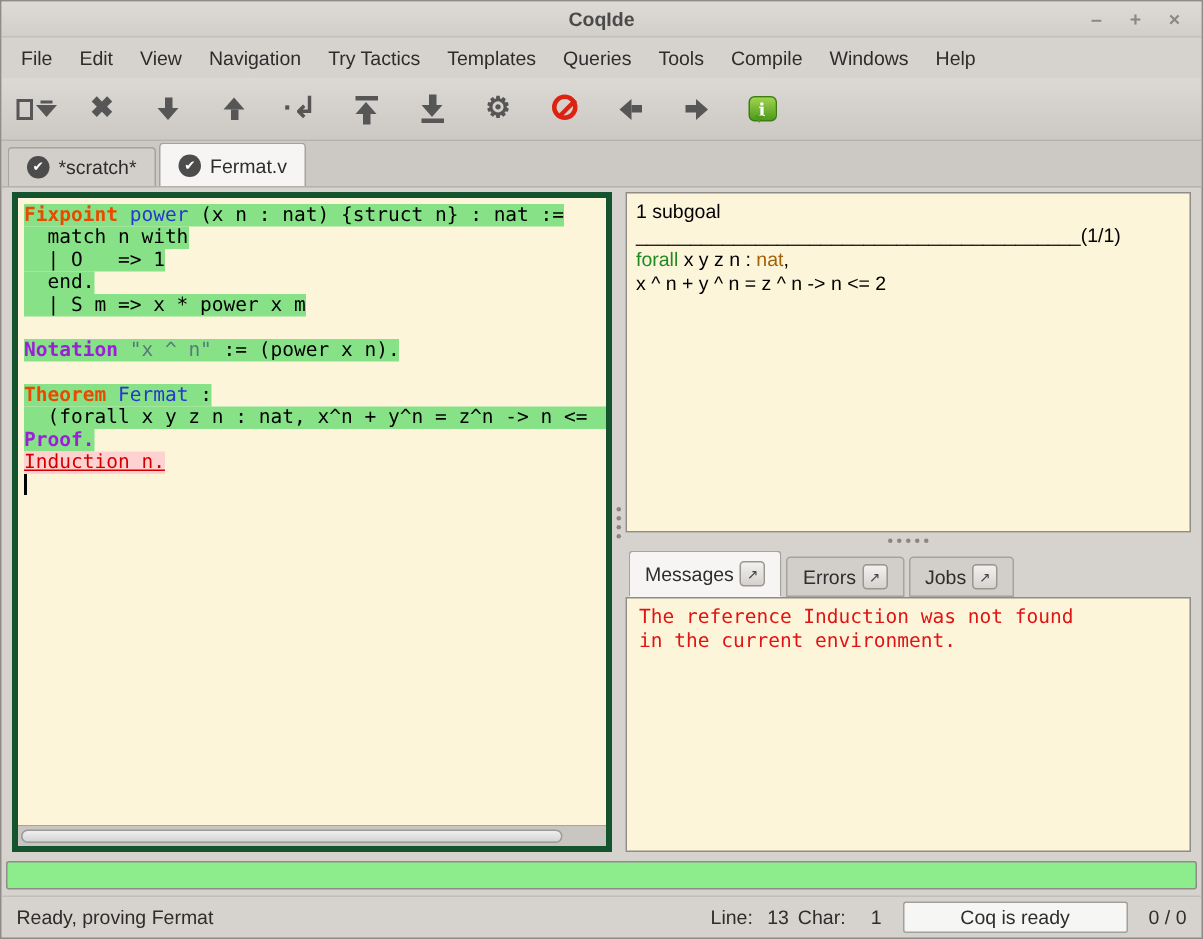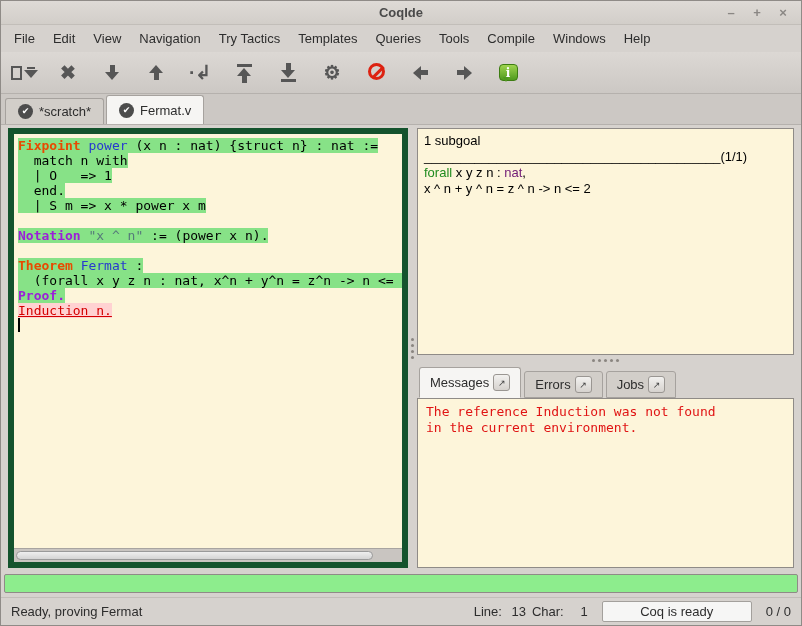--- a/index.html
+++ b/index.html
@@ -43,38 +43,38 @@
   
   .tabbar{height:31px;display:flex;align-items:flex-end;padding:2px 4px 0 4px;background:#ccc8c4;
           border-bottom:1px solid #b5b1ad;gap:2px;flex:0 0 auto;}
   .tab{display:flex;align-items:center;gap:6px;padding:4px 12px;font-size:13px;color:#2d2d2d;
        background:#d2cec9;border:1px solid #a6a29e;border-bottom:none;border-radius:3px 3px 0 0;height:26px;}
   .tab.active{background:#f6f5f3;height:29px;}
   .tab-check{width:15px;height:15px;border-radius:50%;background:#4c4c4c;color:#fff;font-size:9px;
              text-align:center;line-height:15px;flex:0 0 auto;}
   
   .main{flex:1 1 auto;display:flex;padding:3px 7px 4px 7px;min-height:0;}
-  .left-pane{width:400px;flex:0 0 auto;border:6px solid #14532d;background:#d6d2ce;
+  .left-pane{width:400px;flex:0 0 auto;border:4px solid #14532d;background:#d6d2ce;
              display:flex;flex-direction:column;min-height:0;}
   .editor{flex:1 1 auto;background:#fdf5da;overflow:hidden;padding:4px 0 0 0;
           font-family:"DejaVu Sans Mono",monospace;font-size:13px;line-height:15px;border-bottom:1px solid #a8a4a0;}
   .code-line{height:15px;white-space:pre;display:flex;padding-left:4px;}
   .hl{display:inline-block;white-space:pre;}
   .hl-green{background:#87e287;}
   .hl-pink{background:#ffd2d2;}
   .fw{flex:1 1 auto;}
   .caret{width:2px;height:14px;background:#000;display:inline-block;margin-top:0;}
   .seg-p{color:#000;}
   .seg-k1{color:#e84a00;font-weight:bold;}
   .seg-k2{color:#9c1fd8;font-weight:bold;}
   .seg-id{color:#2738cf;}
   .seg-str{color:#567a7a;}
   .seg-err{color:#d40000;text-decoration:underline;}
   .seg-g{color:#1f8b1f;}
-  .seg-b{color:#701a75;}
+  .seg-b{color:#a16207;}
   .hscroll{height:13px;background:#c9c5c1;display:flex;align-items:center;padding:1px 2px;flex:0 0 auto;}
   .hthumb{width:93%;height:9px;background:linear-gradient(#efefef,#d4d4d4);border:1px solid #9a9a9a;border-radius:5px;}
   .vsplit{width:9px;flex:0 0 auto;display:flex;align-items:center;justify-content:center;}
   .dots-v{width:3px;height:21px;position:relative;}
   .dots-v:before{content:"";position:absolute;top:0;left:0;width:3px;height:3px;border-radius:50%;
                  background:#8a8681;box-shadow:0 6px 0 #8a8681,0 12px 0 #8a8681,0 18px 0 #8a8681;}
   .right-col{flex:1 1 auto;display:flex;flex-direction:column;min-width:0;min-height:0;}
   .goal-pane{height:227px;flex:0 0 auto;border:1px solid #8f8b87;background:#fdf5da;overflow:hidden;
              padding:4px 6px;font-family:Liberation Sans, sans-serif;font-size:13px;line-height:16px;}
   .goal-line{white-space:pre;height:16px;}

